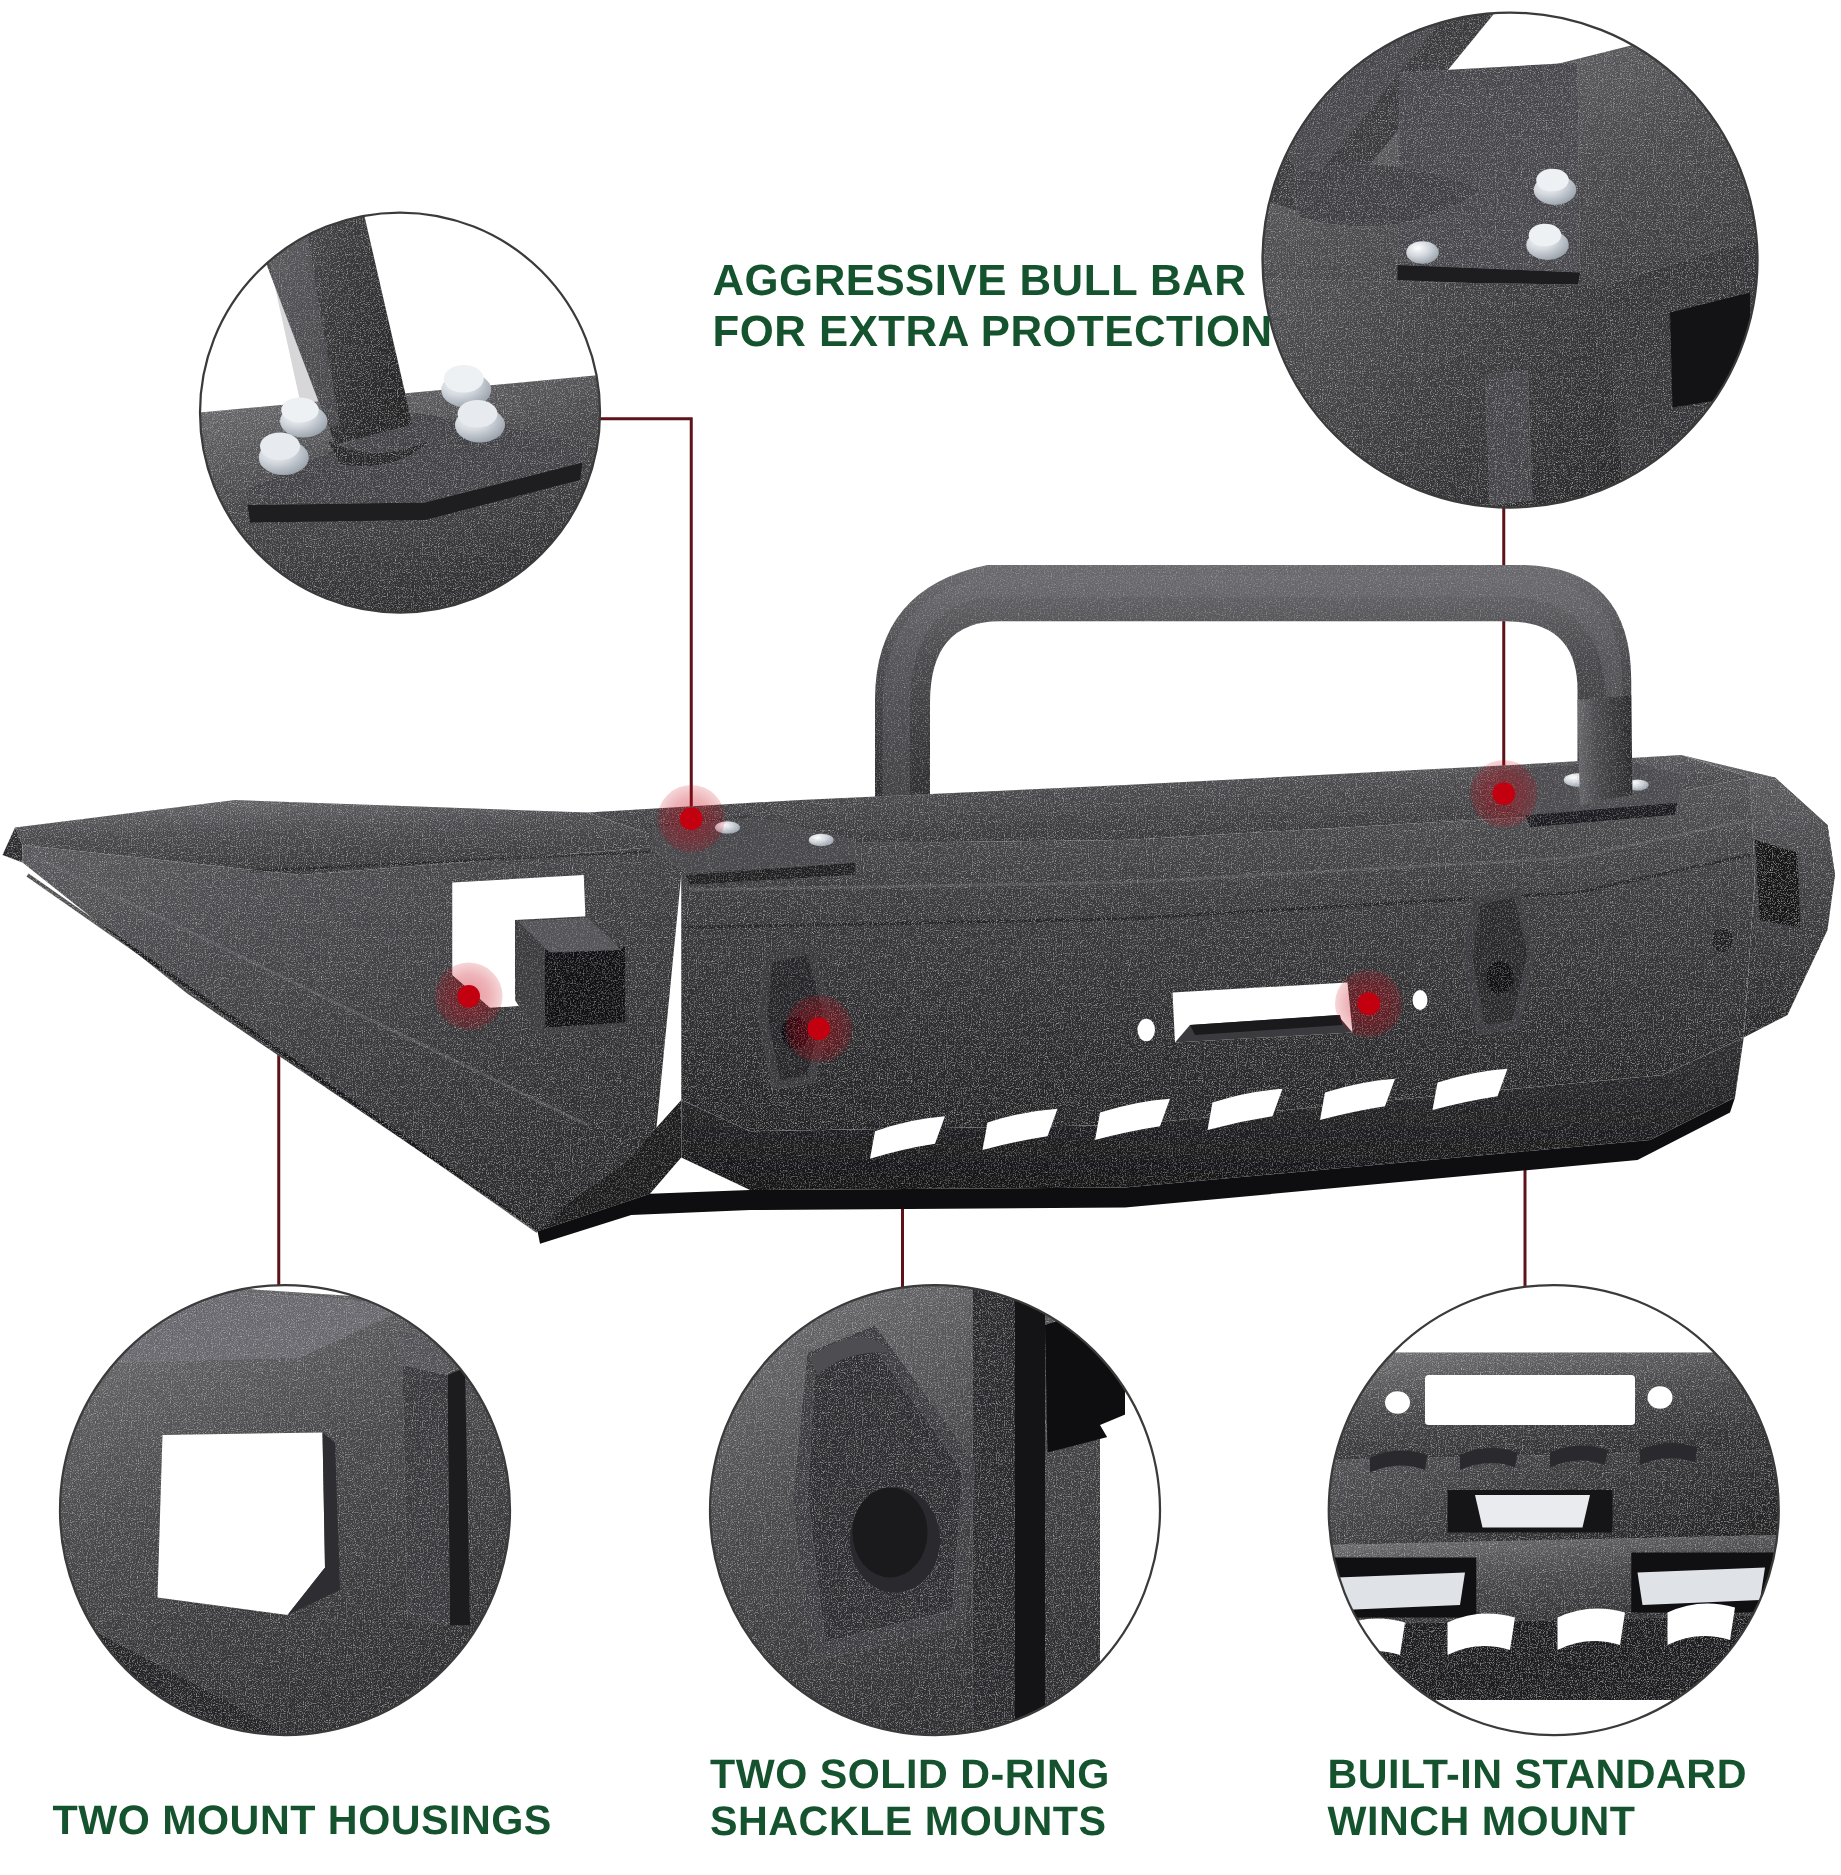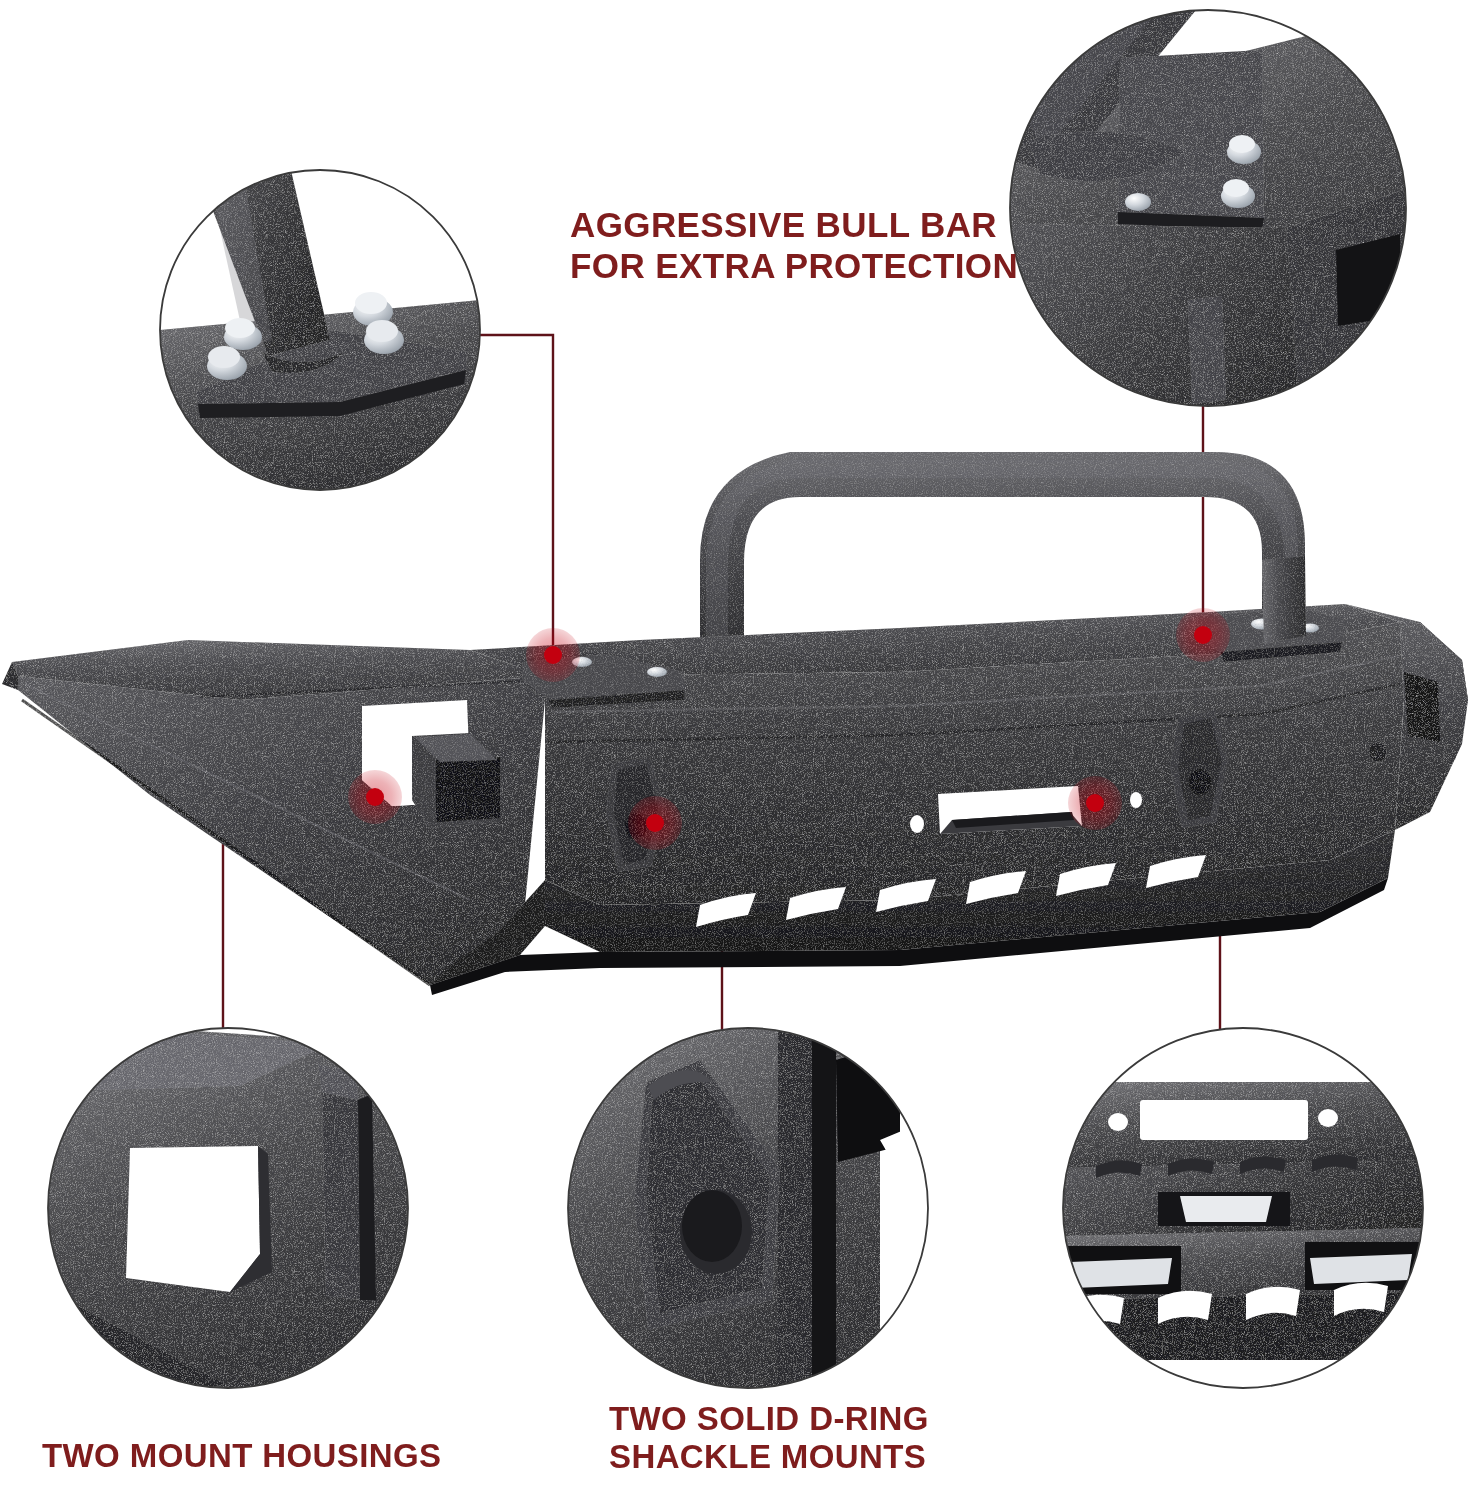--- a/index.html
+++ b/index.html
@@ -1,19 +1,19 @@
 <!DOCTYPE html>
 <html><head>
 <meta charset="utf-8">
 <style>
   html,body{margin:0;padding:0;background:#ffffff;}
   body{width:1473px;height:1500px;position:relative;overflow:hidden;
        font-family:"Liberation Sans", sans-serif;}
   #stage{position:absolute;inset:0;width:1473px;height:1500px;}
-  .cap{position:absolute;font-weight:700;color:#7f1d1d;letter-spacing:.4px;
+  .cap{position:absolute;font-weight:700;color:#14532d;letter-spacing:.4px;
        line-height:1.16;white-space:pre-line;}
   .cap.h{font-size:35px;}
   .cap.f{font-size:33px;}
   svg{display:block;}
 </style>
 </head>
 <body>
 
 <div id="stage">
 
@@ -401,17 +401,19 @@
       <circle cx="1095" cy="803" r="9" fill="#c3000f"></circle>
     </g>
   </g>
 </svg>
 
 <div class="cap h" style="left:570px;top:205px;">AGGRESSIVE BULL BAR
 FOR EXTRA PROTECTION</div>
 
 <div class="cap f" style="left:42px;top:1437px;">TWO MOUNT HOUSINGS</div>
 
-<div class="cap f" style="left:568px;top:1400px;margin-left:41px;">TWO SOLID D-RING
+<div class="cap f" style="left:568px;top:1400px;">TWO SOLID D-RING
 SHACKLE MOUNTS</div>
 
+<div class="cap f" style="left:1062px;top:1400px;">BUILT-IN STANDARD
+WINCH MOUNT</div>
 
 </div>
 
 </body></html>

